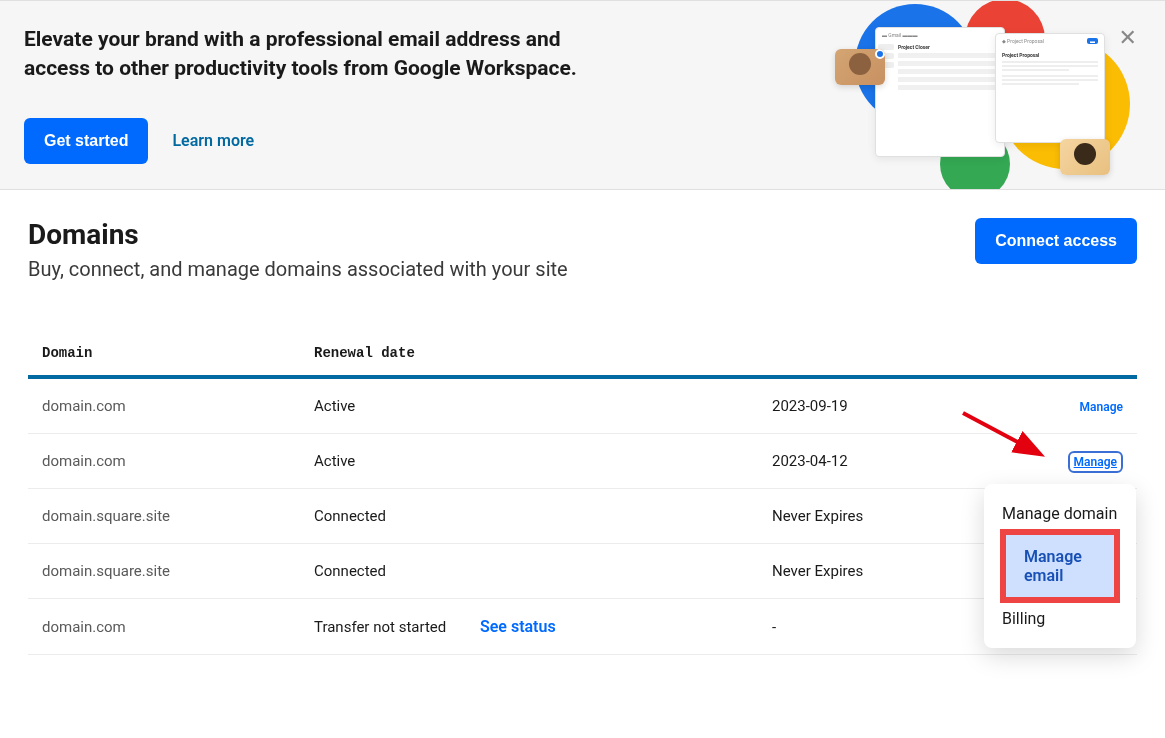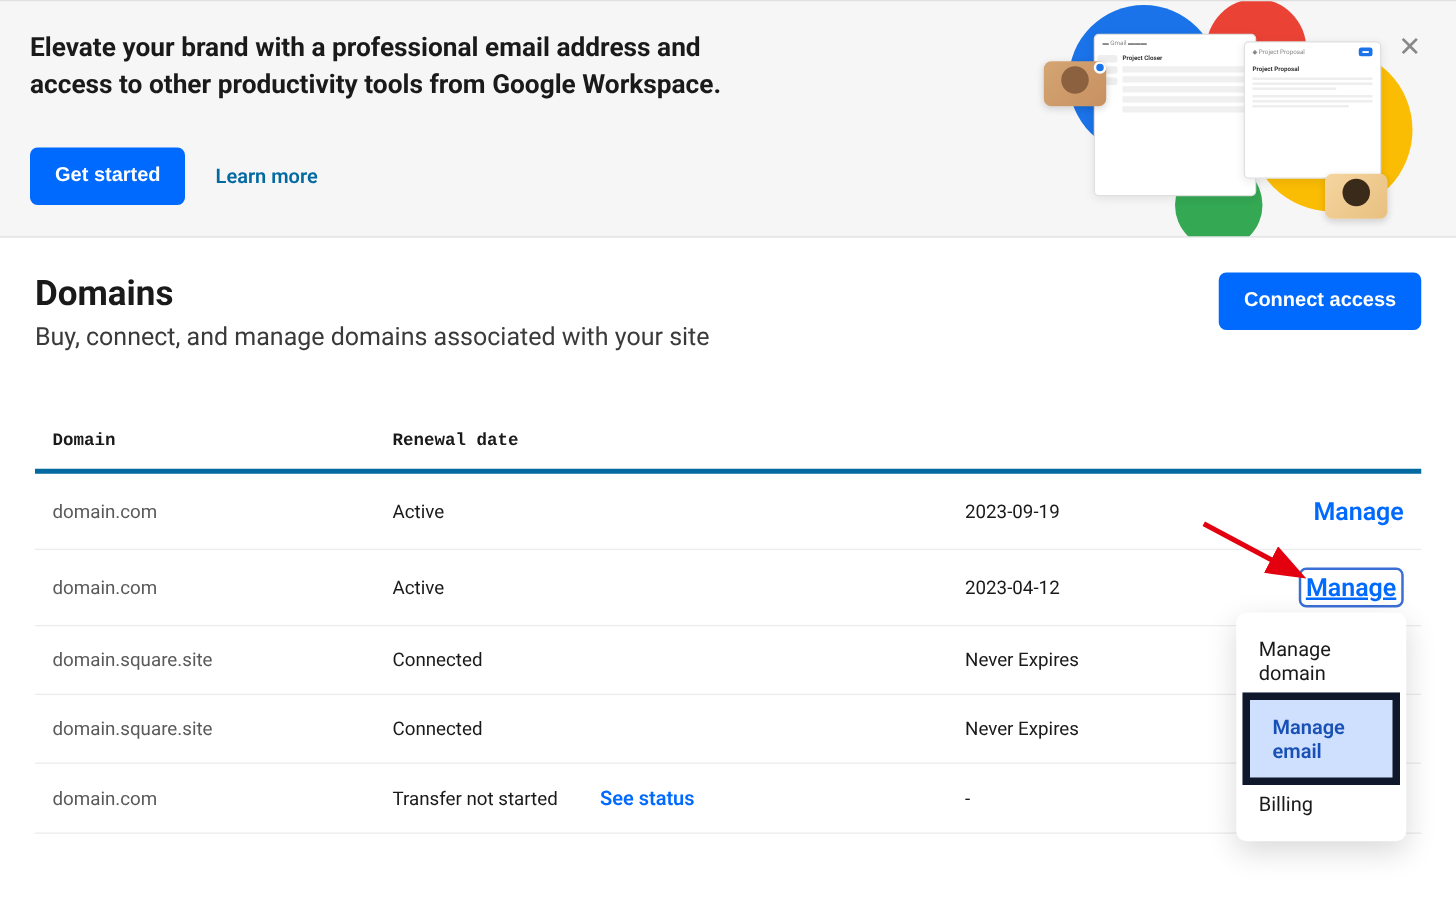--- a/index.html
+++ b/index.html
@@ -134,59 +134,59 @@
     }
     .trow .td-renewal {
       color: #1a1a1a;
     }
     .trow .td-action {
       text-align: right;
     }
     .manage-link {
       color: #006aff;
       font-weight: 600;
-      font-size: 20px;
+      font-size: 12px;
       cursor: pointer;
     }
     .manage-link.highlighted {
       border: 2px solid #3b6fd6;
       border-radius: 6px;
       padding: 2px 4px;
       text-decoration: underline;
     }
     .see-status {
       color: #006aff;
       font-weight: 600;
       font-size: 16px;
       cursor: pointer;
       margin-left: 30px;
     }
     .dropdown {
       position: absolute;
-      right: 12px;
+      right: 1px;
       top: 50px;
       background: #fff;
       border-radius: 8px;
       box-shadow: 0 8px 24px rgba(0,0,0,0.15);
       padding: 8px 0;
-      width: 136px;
+      width: 152px;
       z-index: 10;
     }
     .dropdown-item {
       padding: 12px 18px;
       font-size: 16px;
       color: #1a1a1a;
       cursor: pointer;
     }
     .dropdown-item.highlight {
       background: #cfe0ff;
       color: #1850b5;
       font-weight: 600;
-      border: 6px solid #0f172a;
-      margin: -6px 5px;
+      border: 6px solid #ef4444;
+      margin: -6px 16px;
     }
     .arrow {
       position: absolute;
       pointer-events: none;
       z-index: 5;
     }
     .illus-circle {
       position: absolute;
       border-radius: 50%;
     }

